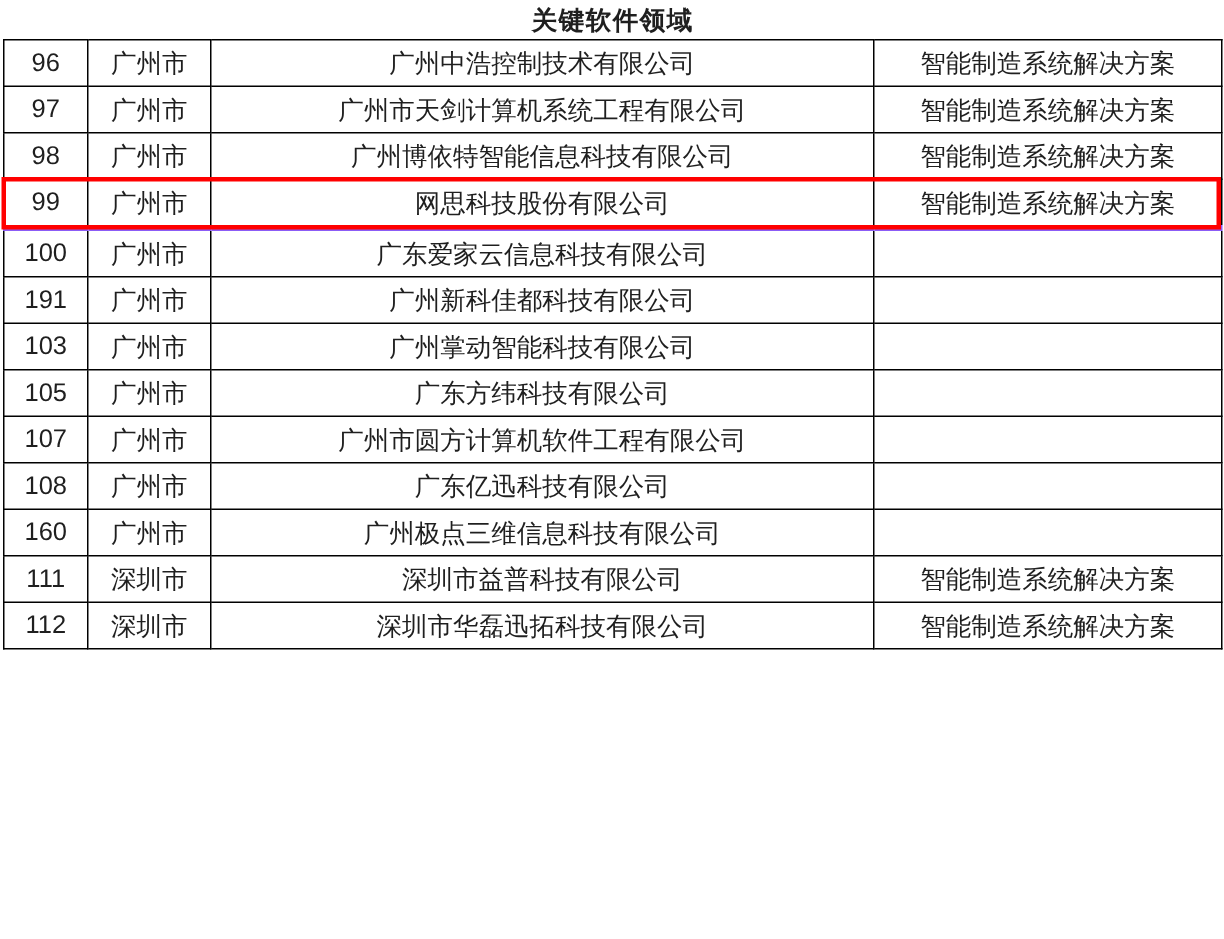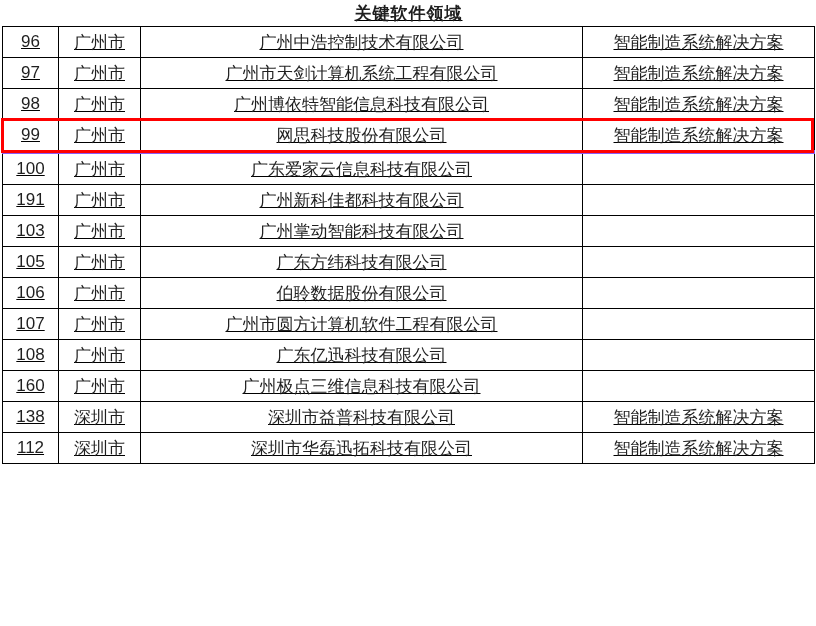--- a/index.html
+++ b/index.html
@@ -11,21 +11,20 @@
     width: 816px;
     height: 626px;
     font-family: "Liberation Sans", sans-serif;
     overflow: hidden;
   }
   .sheet {
     width: 816px;
     height: 448px;
     position: relative;
     box-sizing: border-box;
-    text-decoration: underline;
   }
   table.grid {
     border-collapse: collapse;
     table-layout: fixed;
     width: 812px;
     margin: 0 2px;
   }
   table.grid td {
     border: 1px solid #000000;
     height: 30px;
@@ -127,45 +126,39 @@
         <td class="cell-name">广州掌动智能科技有限公司</td>
         <td class="cell-field"></td>
       </tr>
       <tr>
         <td class="cell-idx">105</td>
         <td class="cell-city">广州市</td>
         <td class="cell-name">广东方纬科技有限公司</td>
         <td class="cell-field"></td>
       </tr>
       <tr>
-        <td class="cell-idx">106</td>
-        <td class="cell-city">广州市</td>
-        <td class="cell-name">伯聆数据股份有限公司</td>
-        <td class="cell-field"></td>
-      </tr>
-      <tr>
         <td class="cell-idx">107</td>
         <td class="cell-city">广州市</td>
         <td class="cell-name">广州市圆方计算机软件工程有限公司</td>
         <td class="cell-field"></td>
       </tr>
       <tr>
         <td class="cell-idx">108</td>
         <td class="cell-city">广州市</td>
         <td class="cell-name">广东亿迅科技有限公司</td>
         <td class="cell-field"></td>
       </tr>
       <tr>
         <td class="cell-idx">160</td>
         <td class="cell-city">广州市</td>
         <td class="cell-name">广州极点三维信息科技有限公司</td>
         <td class="cell-field"></td>
       </tr>
       <tr>
-        <td class="cell-idx">138</td>
+        <td class="cell-idx">111</td>
         <td class="cell-city">深圳市</td>
         <td class="cell-name">深圳市益普科技有限公司</td>
         <td class="cell-field">智能制造系统解决方案</td>
       </tr>
       <tr>
         <td class="cell-idx">112</td>
         <td class="cell-city">深圳市</td>
         <td class="cell-name">深圳市华磊迅拓科技有限公司</td>
         <td class="cell-field">智能制造系统解决方案</td>
       </tr>

